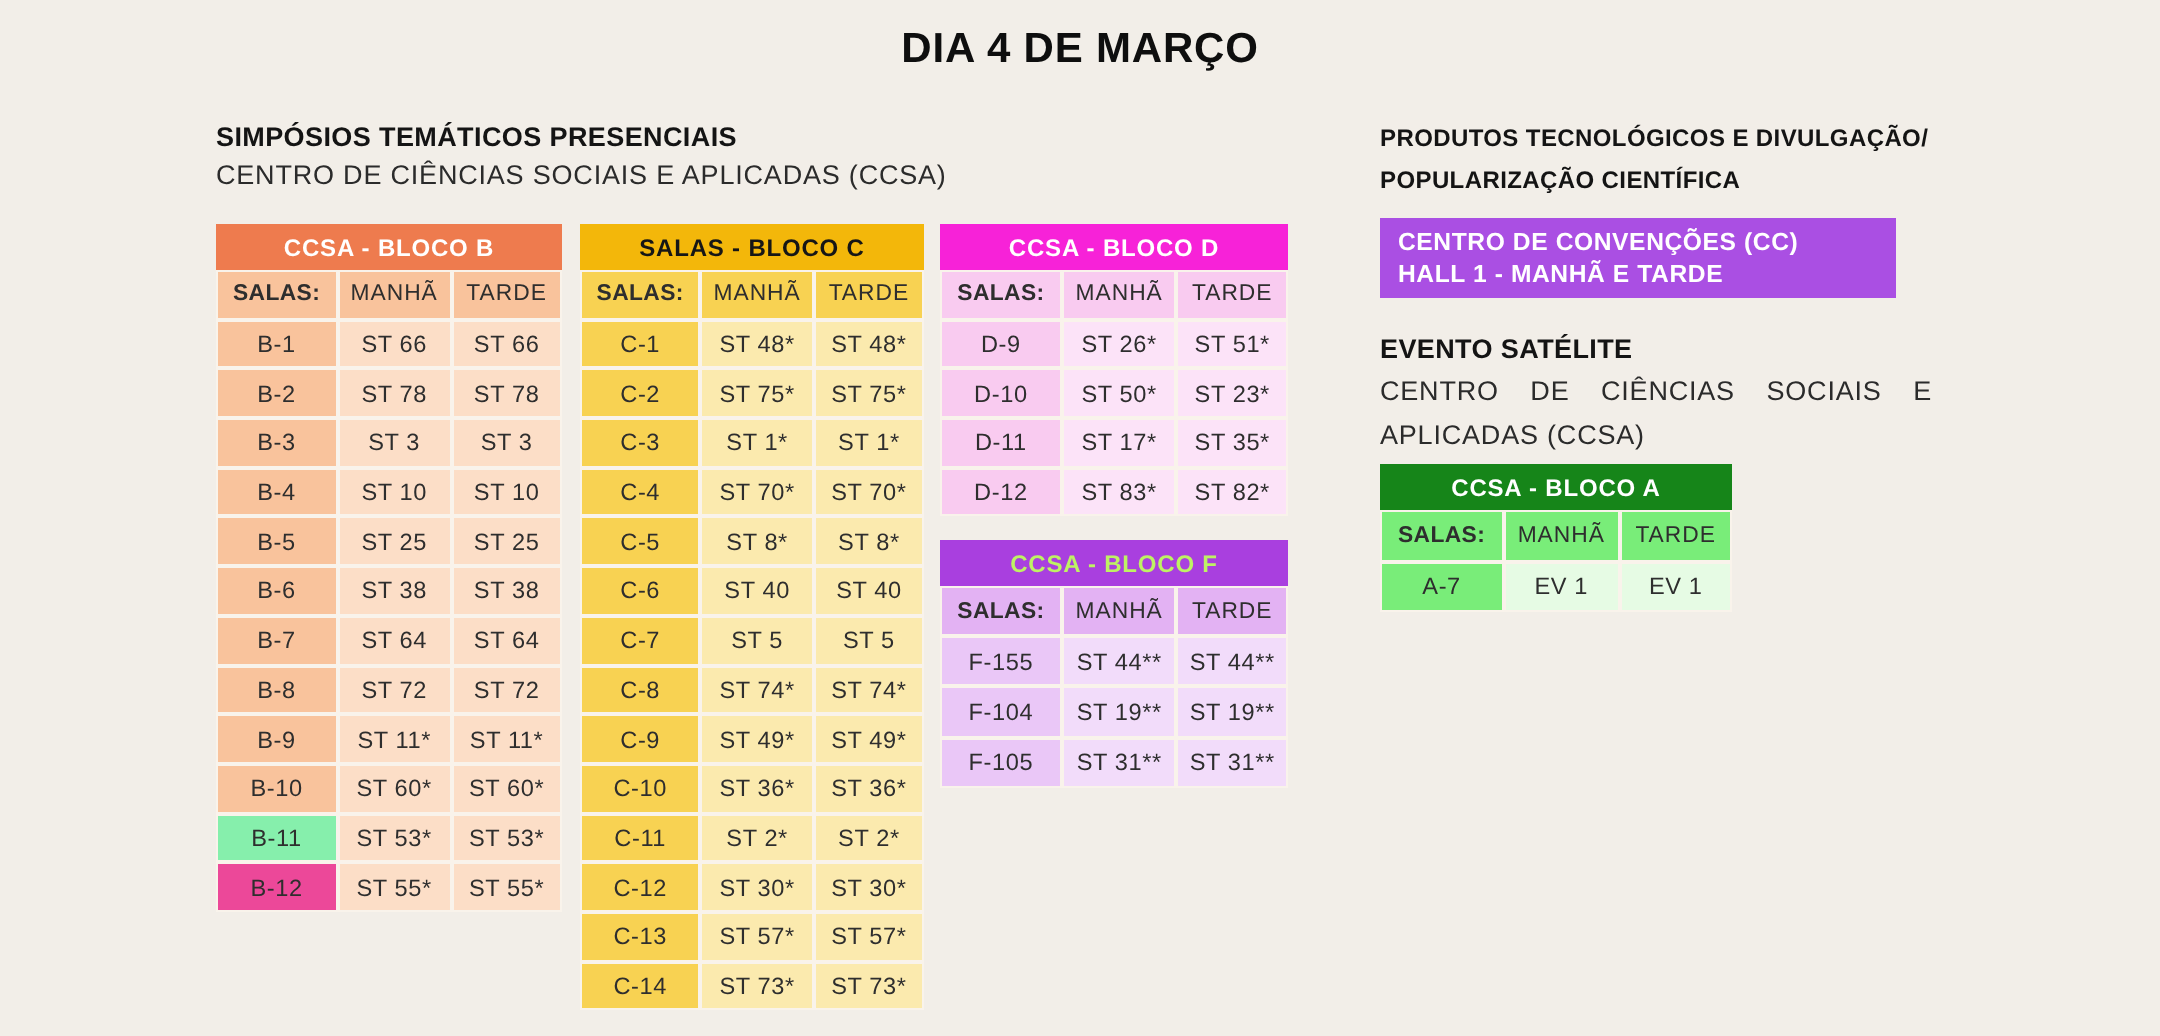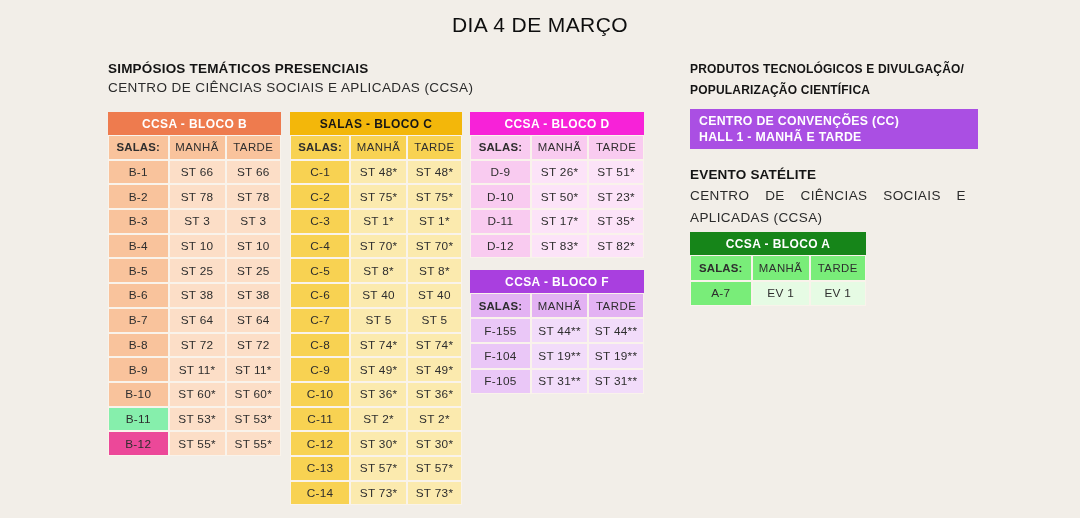--- a/index.html
+++ b/index.html
@@ -2,28 +2,28 @@
 <html><head>
 <meta charset="utf-8">
 <style>
   * { margin:0; padding:0; box-sizing:border-box; }
   html,body { width:1080px; }
   body { font-family:"Liberation Sans","DejaVu Sans",sans-serif; }
 
   .page { position:relative; width:1080px; height:518px; background:#F2EEE8; overflow:hidden; }
 
   .title { position:absolute; top:13px; left:0; width:100%; text-align:center;
-           font-size:21px; font-weight:normal; letter-spacing:.4px; color:#0E0E0E; }
+           font-size:21px; font-weight:bold; letter-spacing:.4px; color:#0E0E0E; }
 
   .left-heading   { position:absolute; left:108px; top:61px;  font-size:13.5px; font-weight:bold; color:#141414; letter-spacing:.2px; }
   .left-subheading{ position:absolute; left:108px; top:80px;  font-size:13.5px; color:#2B2B2B; letter-spacing:.4px; }
 
   .right-heading  { position:absolute; left:690px; top:59px;  width:280px; font-size:12px; font-weight:bold;
                     color:#141414; line-height:21px; letter-spacing:.2px; }
-  .venue-box      { position:absolute; left:690px; top:109px; width:288px; padding:5px 9px 4px 9px;
+  .venue-box      { position:absolute; left:690px; top:109px; width:258px; padding:5px 9px 4px 9px;
                     font-size:12.3px; font-weight:bold; line-height:15.5px; letter-spacing:.3px; }
   .satellite-heading { position:absolute; left:690px; top:167px; font-size:13.5px; font-weight:bold; color:#141414; letter-spacing:.2px; }
   .satellite-sub  { position:absolute; left:690px; top:185px; width:276px; font-size:13.5px; color:#2B2B2B;
                     line-height:21.5px; letter-spacing:.4px; text-align:justify; }
 
   .sched-table { position:absolute; }
   #table-b { left:108px; top:112px; width:173px; }
   #table-c { left:290px; top:112px; width:172px; }
   #table-d { left:470px; top:112px; width:174px; }
   #table-f { left:470px; top:270px; width:174px; }
@@ -217,21 +217,21 @@
         <div class="t-cell" style="background: rgb(252, 227, 248);">ST 17*</div>
         <div class="t-cell" style="background: rgb(252, 227, 248);">ST 35*</div>
       </div>
       <div class="t-row">
         <div class="t-cell salas" style="background: rgb(249, 203, 240);">D-12</div>
         <div class="t-cell" style="background: rgb(252, 227, 248);">ST 83*</div>
         <div class="t-cell" style="background: rgb(252, 227, 248);">ST 82*</div>
       </div>
     </div>
   <div id="table-f" class="sched-table">
-      <div class="t-header" style="background: rgb(169, 63, 223); color: #ffffff;">CCSA - BLOCO F</div>
+      <div class="t-header" style="background: rgb(169, 63, 223); color: #bef264;">CCSA - BLOCO F</div>
       <div class="t-row t-sub">
         <div class="t-cell salas" style="background: rgb(227, 178, 243);">SALAS:</div>
         <div class="t-cell" style="background: rgb(227, 178, 243);">MANHÃ</div>
         <div class="t-cell" style="background: rgb(227, 178, 243);">TARDE</div>
       </div>
       <div class="t-row">
         <div class="t-cell salas" style="background: rgb(234, 199, 247);">F-155</div>
         <div class="t-cell" style="background: rgb(242, 220, 250);">ST 44**</div>
         <div class="t-cell" style="background: rgb(242, 220, 250);">ST 44**</div>
       </div>

